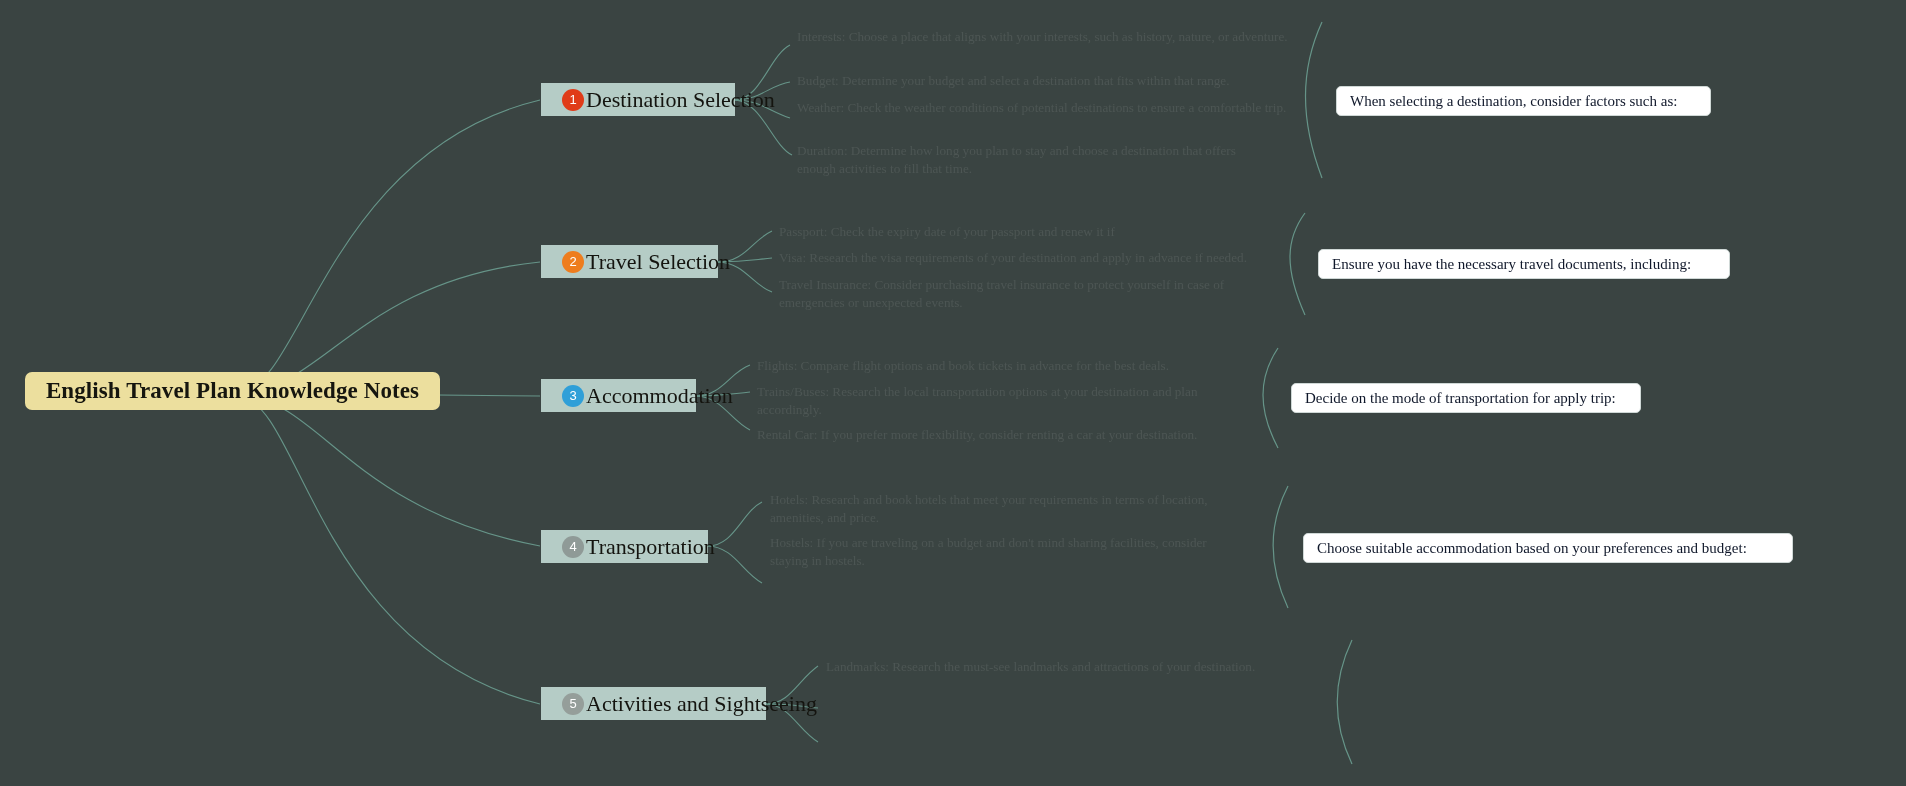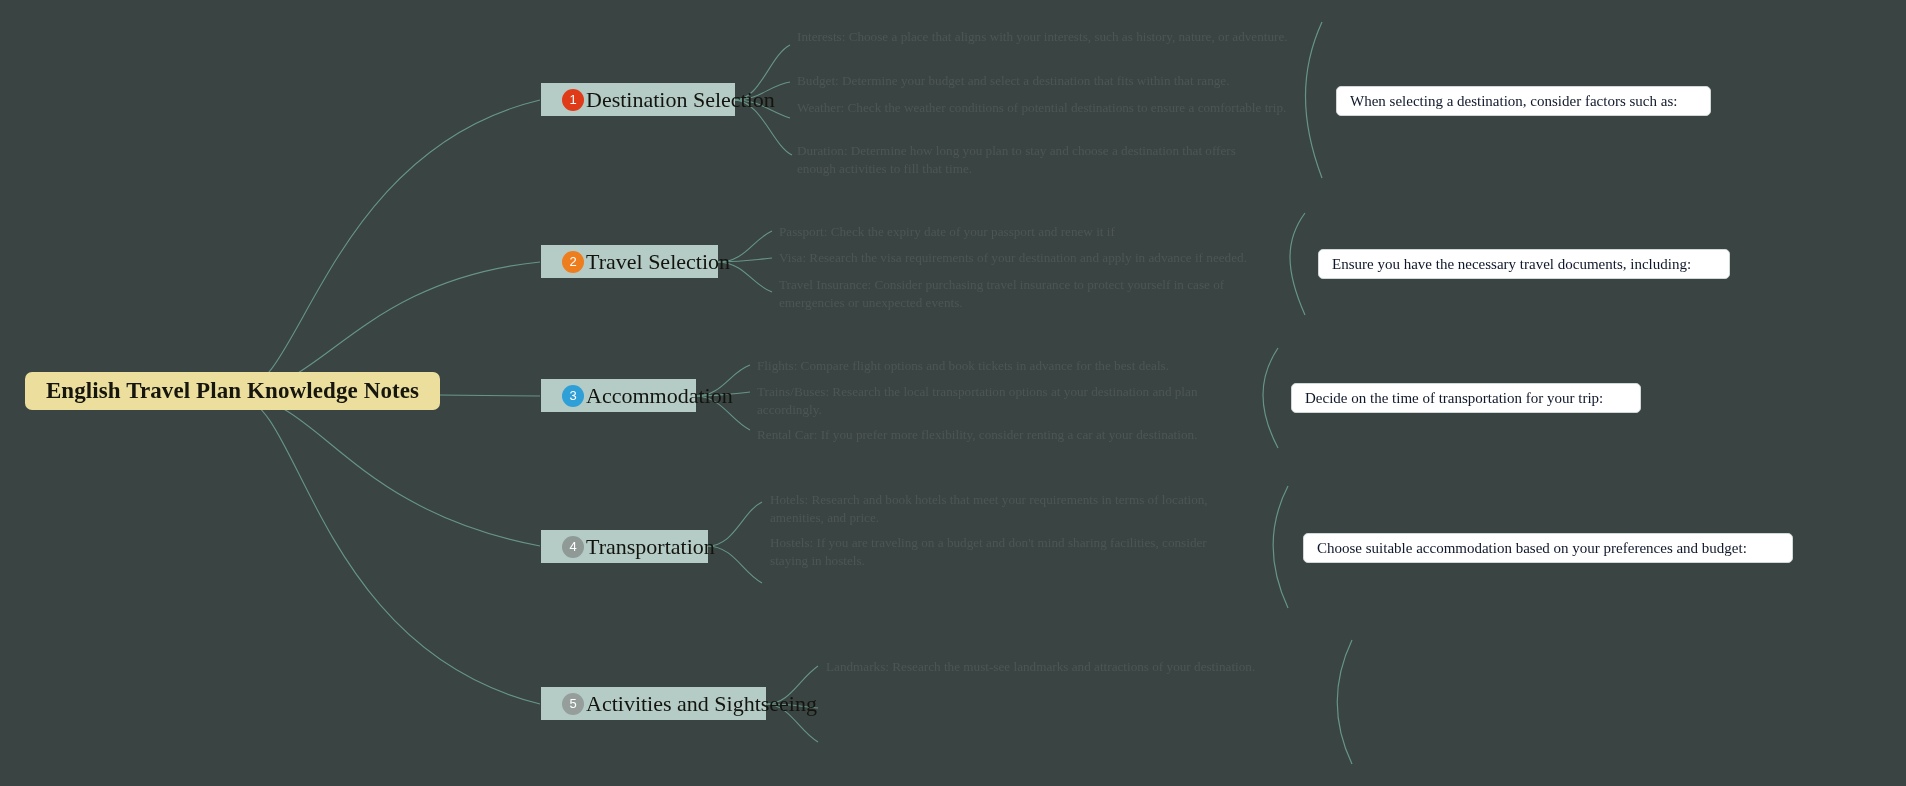--- a/index.html
+++ b/index.html
@@ -197,21 +197,21 @@
     <div class="branch-node" style="left:541px; top:379px; width:155px;">
       <span class="badge" style="background:#2f9fd8;">3</span>
       <span class="branch-label">Accommodation</span>
     </div>
 
     <div class="leaf" style="left:757px; top:357px; width:480px;">Flights: Compare flight options and book tickets in advance for the best deals.</div>
     <div class="leaf" style="left:757px; top:383px; width:470px;">Trains/Buses: Research the local transportation options at your destination and plan accordingly.</div>
     <div class="leaf" style="left:757px; top:426px; width:480px;">Rental Car: If you prefer more flexibility, consider renting a car at your destination.</div>
 
     <div class="callout" style="left:1291px; top:383px; width:350px; height:30px;">
-      <span>Decide on the time of transportation for your trip:</span>
+      <span>Decide on the mode of transportation for apply trip:</span>
     </div>
 
     <div class="branch-node" style="left:541px; top:530px; width:167px;">
       <span class="badge" style="background:#8f9a97;">4</span>
       <span class="branch-label">Transportation</span>
     </div>
 
     <div class="leaf" style="left:770px; top:491px; width:470px;">Hotels: Research and book hotels that meet your requirements in terms of location, amenities, and price.</div>
     <div class="leaf" style="left:770px; top:534px; width:470px;">Hostels: If you are traveling on a budget and don't mind sharing facilities, consider staying in hostels.</div>
 

